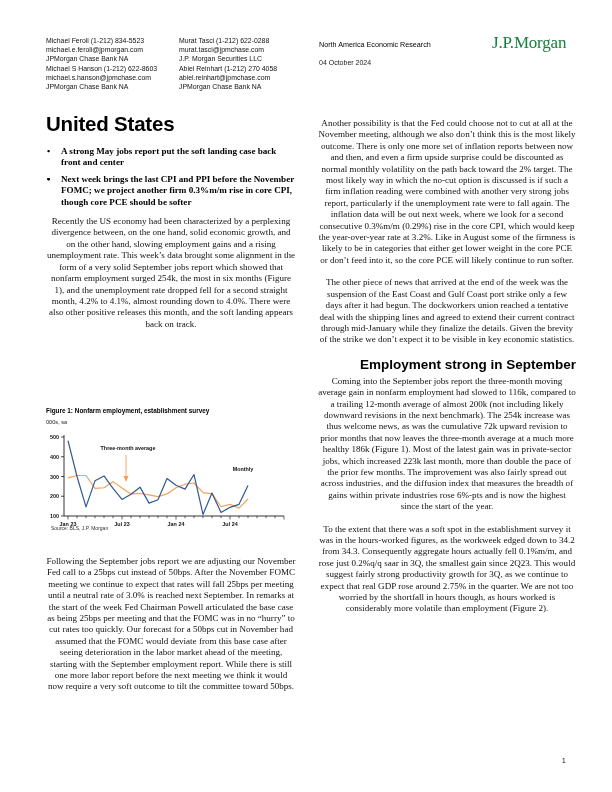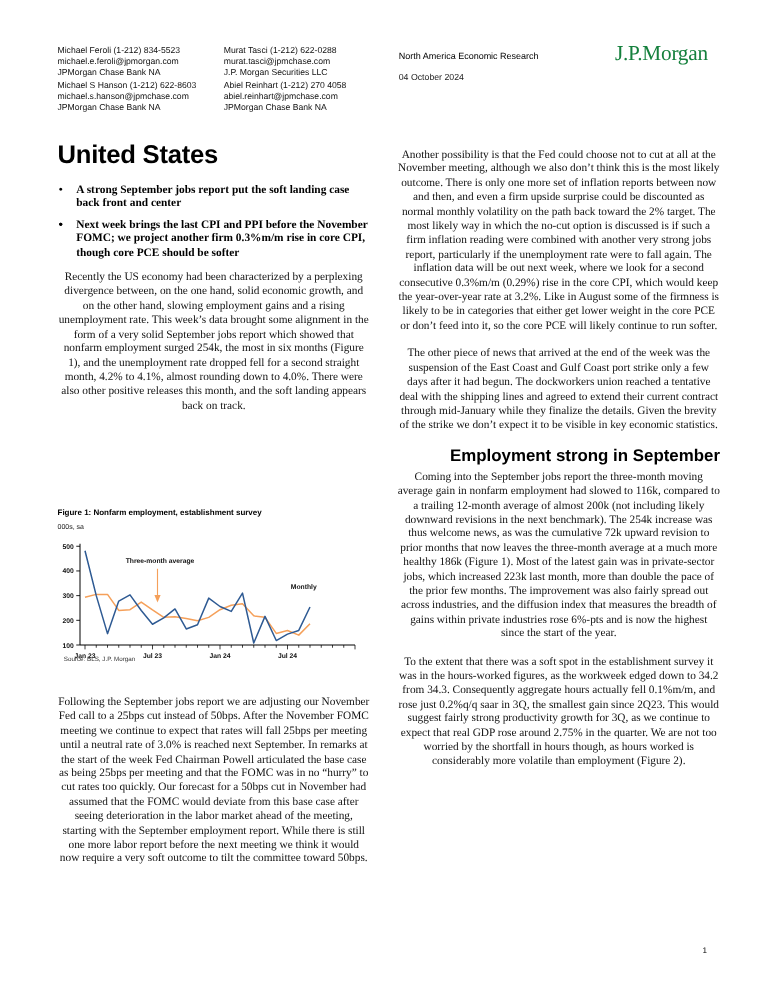--- a/index.html
+++ b/index.html
@@ -70,21 +70,21 @@
 
 <div class="header-right">
   <div class="unit-name">North America Economic Research</div>
   <div class="pub-date">04 October 2024</div>
 </div>
 <div class="logo">J.P.Morgan</div>
 
 <div class="col-left">
   <h1 class="page-title">United States</h1>
   <ul class="bullets">
-    <li><span class="dot">•</span><span>A strong September jobs report put the soft landing case back front and center</span></li>
+    <li><span class="dot">•</span><span>A strong May jobs report put the soft landing case back front and center</span></li>
     <li><span class="dot">•</span></li>
     <li><span class="dot">•</span></li>
     <li><span class="dot">•</span><span>Next week brings the last CPI and PPI before the November FOMC; we project another firm 0.3%m/m rise in core CPI, though core PCE should be softer</span></li>
   </ul>
   <p class="body">Recently the US economy had been characterized by a perplexing divergence between, on the one hand, solid economic growth, and on the other hand, slowing employment gains and a rising unemployment rate. This week’s data brought some alignment in the form of a very solid September jobs report which showed that nonfarm employment surged 254k, the most in six months (Figure 1), and the unemployment rate dropped fell for a second straight month, 4.2% to 4.1%, almost rounding down to 4.0%. There were also other positive releases this month, and the soft landing appears back on track.</p>
 </div>
 
 <div class="figure">
   <div class="fig-title">Figure 1: Nonfarm employment, establishment survey</div>
   <div class="fig-units">000s, sa</div>

